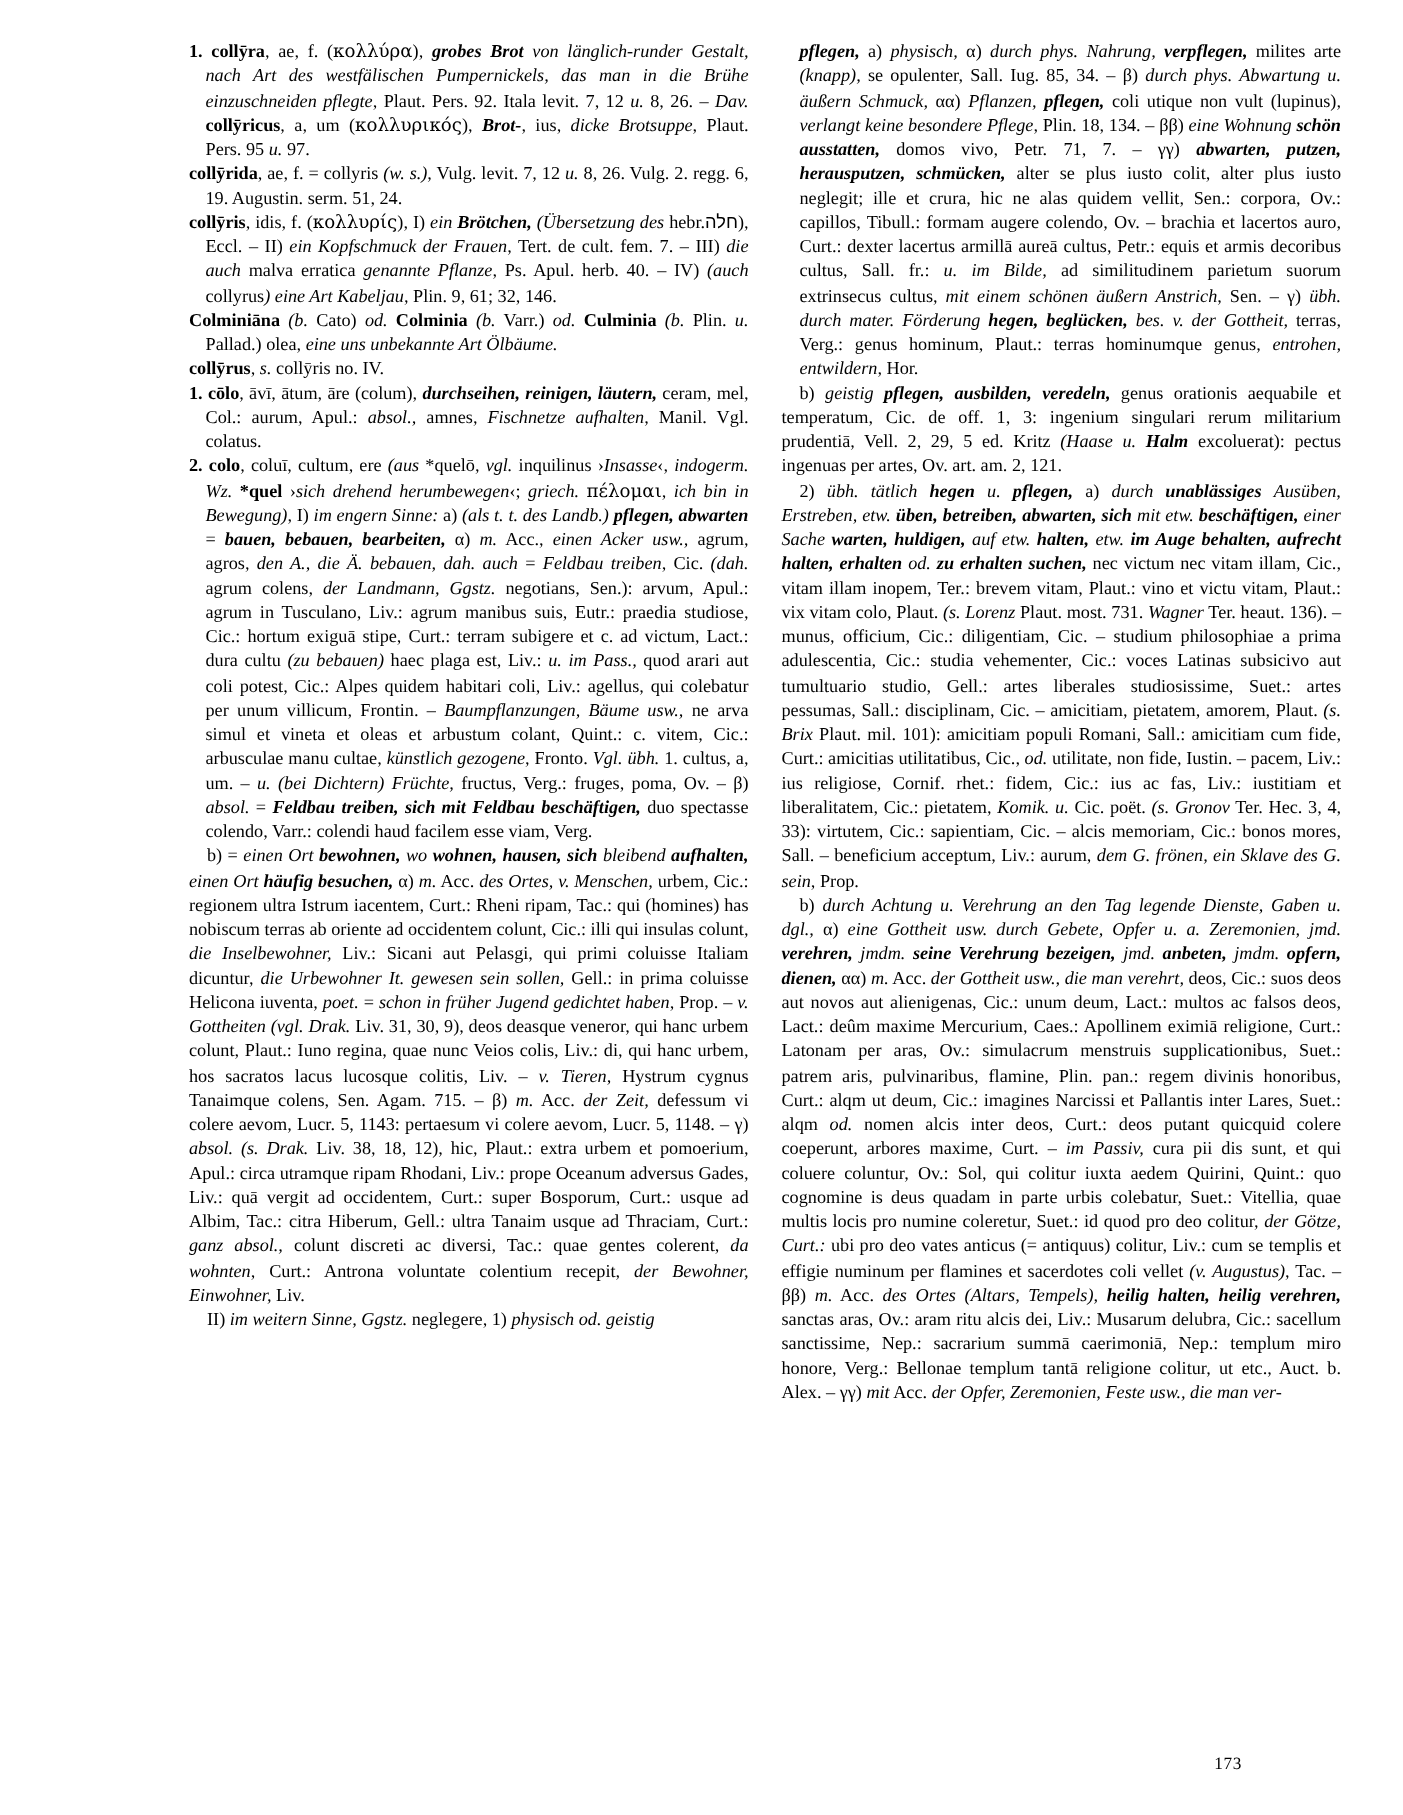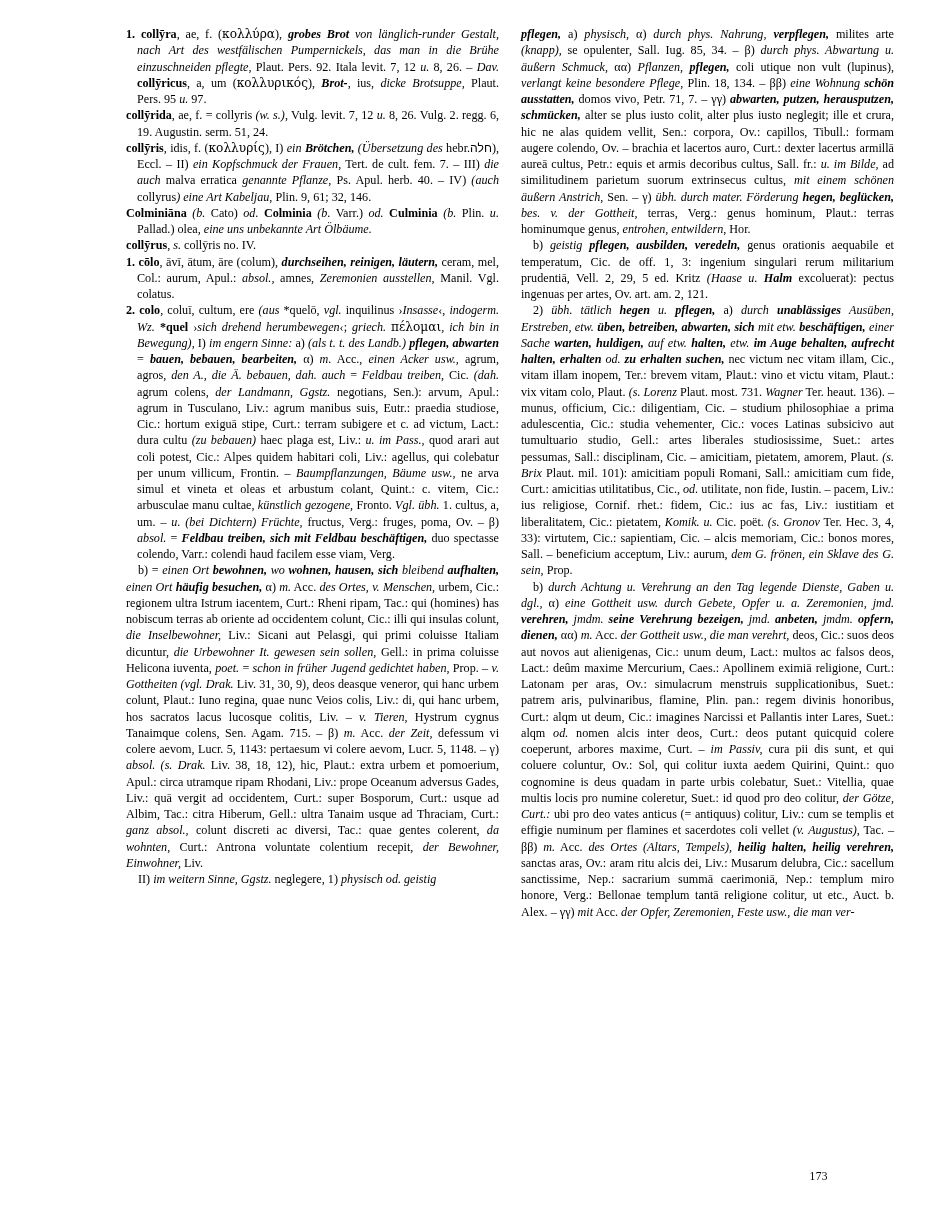--- a/index.html
+++ b/index.html
@@ -44,21 +44,21 @@
   }
   .entry + .entry { margin-top: 0; }
   .hang {
     
     padding-left: 11px;
     text-indent: -11px;
   }
   .para {
     text-indent: 12px;
   }
-  .cont { text-indent: 0; }
+  .cont { text-indent: 0; margin-left: 12px; }
   b, .b { font-weight: bold; }
   i, .i { font-style: italic; }
   .bi { font-weight: bold; font-style: italic; }
   .gk { font-family: "DejaVu Serif", serif; font-style: normal; }
   .hebrew { font-family: Liberation Sans, sans-serif; }
   .folio {
     position: absolute;
     right: 60px;
     bottom: 28px;
     font-size: 11.5px;
@@ -72,21 +72,21 @@
 <div id="page">
 
   <div class="columns">
 
     <div class="col" id="left-col">
         <p class="entry hang"><b>1. collȳra</b>, ae, f. (<span class="gk">κολλύρα</span>), <span class="bi">grobes Brot</span> <i>von länglich-runder Gestalt, nach Art des westfälischen Pumpernickels, das man in die Brühe einzuschneiden pflegte</i>, Plaut. Pers. 92. Itala levit. 7, 12 <i>u.</i> 8, 26. – <i>Dav.</i> <b>collȳricus</b>, a, um (<span class="gk">κολλυρικός</span>), <span class="bi">Brot-</span>, ius, <i>dicke Brotsuppe</i>, Plaut. Pers. 95 <i>u.</i> 97.</p>
         <p class="entry hang"><b>collȳrida</b>, ae, f. = collyris <i>(w. s.)</i>, Vulg. levit. 7, 12 <i>u.</i> 8, 26. Vulg. 2. regg. 6, 19. Augustin. serm. 51, 24.</p>
         <p class="entry hang"><b>collȳris</b>, idis, f. (<span class="gk">κολλυρίς</span>), I) <span class="i">ein </span><span class="bi">Brötchen,</span> <i>(Übersetzung des</i> hebr.<span class="hebrew">חלה</span>), Eccl. – II) <i>ein Kopfschmuck der Frauen</i>, Tert. de cult. fem. 7. – III) <i>die auch</i> malva erratica <i>genannte Pflanze</i>, Ps. Apul. herb. 40. – IV) <i>(auch</i> collyrus<i>) eine Art Kabeljau</i>, Plin. 9, 61; 32, 146.</p>
         <p class="entry hang"><b>Colminiāna</b> <i>(b.</i> Cato) <i>od.</i> <b>Colminia</b> <i>(b.</i> Varr.) <i>od.</i> <b>Culminia</b> <i>(b.</i> Plin. <i>u.</i> Pallad.) olea, <i>eine uns unbekannte Art Ölbäume.</i></p>
         <p class="entry hang"><b>collȳrus</b>, <i>s.</i> collȳris no. IV.</p>
-        <p class="entry hang"><b>1. cōlo</b>, āvī, ātum, āre (colum), <span class="bi">durchseihen, reinigen, läutern,</span> ceram, mel, Col.: aurum, Apul.: <i>absol.,</i> amnes, <i>Zeremonien ausstellen</i>, Manil. Vgl. colatus.</p>
+        <p class="entry hang"><b>1. cōlo</b>, āvī, ātum, āre (colum), <span class="bi">durchseihen, reinigen, läutern,</span> ceram, mel, Col.: aurum, Apul.: <i>absol.,</i> amnes, <i>Fischnetze aufhalten</i>, Manil. Vgl. colatus.</p>
         <p class="entry hang"><b>2. colo</b>, coluī, cultum, ere <i>(aus</i> *quelō, <i>vgl.</i> inquilinus ›<i>Insasse</i>‹, <i>indogerm. Wz.</i> <b>*quel</b> ›<i>sich drehend herumbewegen</i>‹; <i>griech.</i> <span class="gk">πέλομαι</span>, <i>ich bin in Bewegung)</i>, I) <i>im engern Sinne:</i> a) <i>(als t. t. des Landb.)</i> <span class="bi">pflegen, abwarten</span> = <span class="bi">bauen, bebauen, bearbeiten,</span> α) <i>m.</i> Acc., <i>einen Acker usw.,</i> agrum, agros, <i>den A., die Ä. bebauen, dah. auch</i> = <i>Feldbau treiben</i>, Cic. <i>(dah.</i> agrum colens, <i>der Landmann, Ggstz.</i> negotians, Sen.): arvum, Apul.: agrum in Tusculano, Liv.: agrum manibus suis, Eutr.: praedia studiose, Cic.: hortum exiguā stipe, Curt.: terram subigere et c. ad victum, Lact.: dura cultu <i>(zu bebauen)</i> haec plaga est, Liv.: <i>u. im Pass.,</i> quod arari aut coli potest, Cic.: Alpes quidem habitari coli, Liv.: agellus, qui colebatur per unum villicum, Frontin. – <i>Baumpflanzungen, Bäume usw.,</i> ne arva simul et vineta et oleas et arbustum colant, Quint.: c. vitem, Cic.: arbusculae manu cultae, <i>künstlich gezogene</i>, Fronto. <i>Vgl. übh.</i> 1. cultus, a, um. – <i>u. (bei Dichtern) Früchte,</i> fructus, Verg.: fruges, poma, Ov. – β) <i>absol.</i> = <span class="bi">Feldbau treiben, sich mit Feldbau beschäftigen,</span> duo spectasse colendo, Varr.: colendi haud facilem esse viam, Verg.</p>
         <p class="entry para">b) = <span class="i">einen Ort </span><span class="bi">bewohnen,</span> <i>wo</i> <span class="bi">wohnen, hausen, sich</span> <i>bleibend</i> <span class="bi">aufhalten,</span> <i>einen Ort</i> <span class="bi">häufig besuchen,</span> α) <i>m.</i> Acc. <i>des Ortes, v. Menschen,</i> urbem, Cic.: regionem ultra Istrum iacentem, Curt.: Rheni ripam, Tac.: qui (homines) has nobiscum terras ab oriente ad occidentem colunt, Cic.: illi qui insulas colunt, <i>die Inselbewohner,</i> Liv.: Sicani aut Pelasgi, qui primi coluisse Italiam dicuntur, <i>die Urbewohner It. gewesen sein sollen,</i> Gell.: in prima coluisse Helicona iuventa, <i>poet.</i> = <i>schon in früher Jugend gedichtet haben</i>, Prop. – <i>v. Gottheiten (vgl. Drak.</i> Liv. 31, 30, 9), deos deasque veneror, qui hanc urbem colunt, Plaut.: Iuno regina, quae nunc Veios colis, Liv.: di, qui hanc urbem, hos sacratos lacus lucosque colitis, Liv. – <i>v. Tieren,</i> Hystrum cygnus Tanaimque colens, Sen. Agam. 715. – β) <i>m.</i> Acc. <i>der Zeit,</i> defessum vi colere aevom, Lucr. 5, 1143: pertaesum vi colere aevom, Lucr. 5, 1148. – γ) <i>absol. (s. Drak.</i> Liv. 38, 18, 12), hic, Plaut.: extra urbem et pomoerium, Apul.: circa utramque ripam Rhodani, Liv.: prope Oceanum adversus Gades, Liv.: quā vergit ad occidentem, Curt.: super Bosporum, Curt.: usque ad Albim, Tac.: citra Hiberum, Gell.: ultra Tanaim usque ad Thraciam, Curt.: <i>ganz absol.,</i> colunt discreti ac diversi, Tac.: quae gentes colerent, <i>da wohnten</i>, Curt.: Antrona voluntate colentium recepit, <i>der Bewohner, Einwohner,</i> Liv.</p>
         <p class="entry para">II) <i>im weitern Sinne, Ggstz.</i> neglegere, 1) <i>physisch od. geistig</i></p>
       </div>
 
     <div class="col" id="right-col">
         <p class="entry cont"><span class="bi">pflegen,</span> a) <i>physisch,</i> α) <i>durch phys. Nahrung,</i> <span class="bi">verpflegen,</span> milites arte <i>(knapp),</i> se opulenter, Sall. Iug. 85, 34. – β) <i>durch phys. Abwartung u. äußern Schmuck,</i> αα) <i>Pflanzen,</i> <span class="bi">pflegen,</span> coli utique non vult (lupinus), <i>verlangt keine besondere Pflege</i>, Plin. 18, 134. – ββ) <i>eine Wohnung</i> <span class="bi">schön ausstatten,</span> domos vivo, Petr. 71, 7. – γγ) <span class="bi">abwarten, putzen, herausputzen, schmücken,</span> alter se plus iusto colit, alter plus iusto neglegit; ille et crura, hic ne alas quidem vellit, Sen.: corpora, Ov.: capillos, Tibull.: formam augere colendo, Ov. – brachia et lacertos auro, Curt.: dexter lacertus armillā aureā cultus, Petr.: equis et armis decoribus cultus, Sall. fr.: <i>u. im Bilde,</i> ad similitudinem parietum suorum extrinsecus cultus, <i>mit einem schönen äußern Anstrich</i>, Sen. – γ) <i>übh. durch mater. Förderung</i> <span class="bi">hegen, beglücken,</span> <i>bes. v. der Gottheit,</i> terras, Verg.: genus hominum, Plaut.: terras hominumque genus, <i>entrohen, entwildern</i>, Hor.</p>
         <p class="entry para">b) <i>geistig</i> <span class="bi">pflegen, ausbilden, veredeln,</span> genus orationis aequabile et temperatum, Cic. de off. 1, 3: ingenium singulari rerum militarium prudentiā, Vell. 2, 29, 5 ed. Kritz <i>(Haase u.</i> <span class="bi">Halm</span> excoluerat): pectus ingenuas per artes, Ov. art. am. 2, 121.</p>
         <p class="entry para">2) <i>übh. tätlich</i> <span class="bi">hegen</span> <i>u.</i> <span class="bi">pflegen,</span> a) <i>durch</i> <span class="bi">unablässiges</span> <i>Ausüben, Erstreben, etw.</i> <span class="bi">üben, betreiben, abwarten, sich</span> <i>mit etw.</i> <span class="bi">beschäftigen,</span> <i>einer Sache</i> <span class="bi">warten, huldigen,</span> <i>auf etw.</i> <span class="bi">halten,</span> <i>etw.</i> <span class="bi">im Auge behalten, aufrecht halten, erhalten</span> <i>od.</i> <span class="bi">zu erhalten suchen,</span> nec victum nec vitam illam, Cic., vitam illam inopem, Ter.: brevem vitam, Plaut.: vino et victu vitam, Plaut.: vix vitam colo, Plaut. <i>(s. Lorenz</i> Plaut. most. 731. <i>Wagner</i> Ter. heaut. 136). – munus, officium, Cic.: diligentiam, Cic. – studium philosophiae a prima adulescentia, Cic.: studia vehementer, Cic.: voces Latinas subsicivo aut tumultuario studio, Gell.: artes liberales studiosissime, Suet.: artes pessumas, Sall.: disciplinam, Cic. – amicitiam, pietatem, amorem, Plaut. <i>(s. Brix</i> Plaut. mil. 101): amicitiam populi Romani, Sall.: amicitiam cum fide, Curt.: amicitias utilitatibus, Cic., <i>od.</i> utilitate, non fide, Iustin. – pacem, Liv.: ius religiose, Cornif. rhet.: fidem, Cic.: ius ac fas, Liv.: iustitiam et liberalitatem, Cic.: pietatem, <i>Komik. u.</i> Cic. poët. <i>(s. Gronov</i> Ter. Hec. 3, 4, 33): virtutem, Cic.: sapientiam, Cic. – alcis memoriam, Cic.: bonos mores, Sall. – beneficium acceptum, Liv.: aurum, <i>dem G. frönen, ein Sklave des G. sein</i>, Prop.</p>
         <p class="entry para">b) <i>durch Achtung u. Verehrung an den Tag legende Dienste, Gaben u. dgl.,</i> α) <i>eine Gottheit usw. durch Gebete, Opfer u. a. Zeremonien, jmd.</i> <span class="bi">verehren,</span> <i>jmdm.</i> <span class="bi">seine Verehrung bezeigen,</span> <i>jmd.</i> <span class="bi">anbeten,</span> <i>jmdm.</i> <span class="bi">opfern, dienen,</span> αα) <i>m.</i> Acc. <i>der Gottheit usw., die man verehrt,</i> deos, Cic.: suos deos aut novos aut alienigenas, Cic.: unum deum, Lact.: multos ac falsos deos, Lact.: deûm maxime Mercurium, Caes.: Apollinem eximiā religione, Curt.: Latonam per aras, Ov.: simulacrum menstruis supplicationibus, Suet.: patrem aris, pulvinaribus, flamine, Plin. pan.: regem divinis honoribus, Curt.: alqm ut deum, Cic.: imagines Narcissi et Pallantis inter Lares, Suet.: alqm <i>od.</i> nomen alcis inter deos, Curt.: deos putant quicquid colere coeperunt, arbores maxime, Curt. – <i>im Passiv,</i> cura pii dis sunt, et qui coluere coluntur, Ov.: Sol, qui colitur iuxta aedem Quirini, Quint.: quo cognomine is deus quadam in parte urbis colebatur, Suet.: Vitellia, quae multis locis pro numine coleretur, Suet.: id quod pro deo colitur, <i>der Götze, Curt.:</i> ubi pro deo vates anticus (= antiquus) colitur, Liv.: cum se templis et effigie numinum per flamines et sacerdotes coli vellet <i>(v. Augustus)</i>, Tac. – ββ) <i>m.</i> Acc. <i>des Ortes (Altars, Tempels),</i> <span class="bi">heilig halten, heilig verehren,</span> sanctas aras, Ov.: aram ritu alcis dei, Liv.: Musarum delubra, Cic.: sacellum sanctissime, Nep.: sacrarium summā caerimoniā, Nep.: templum miro honore, Verg.: Bellonae templum tantā religione colitur, ut etc., Auct. b. Alex. – γγ) <i>mit</i> Acc. <i>der Opfer, Zeremonien, Feste usw., die man ver-</i></p>

